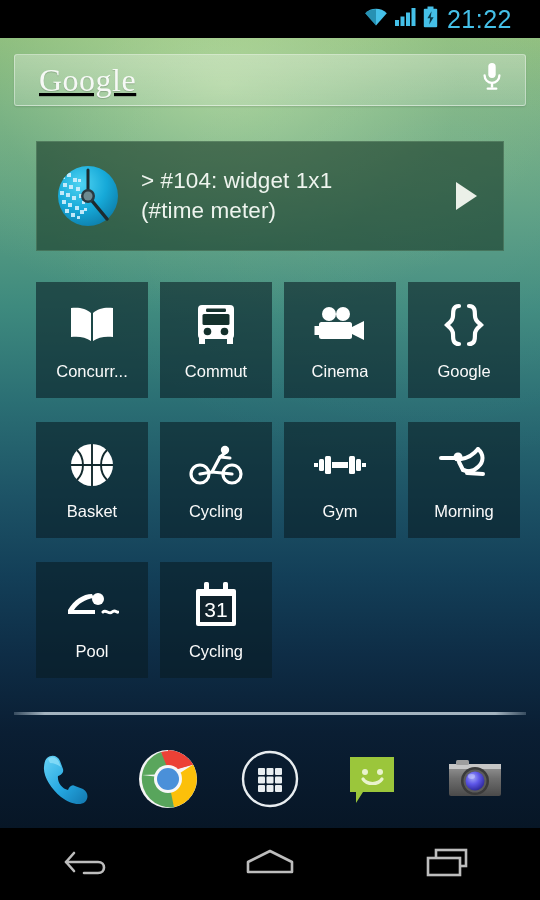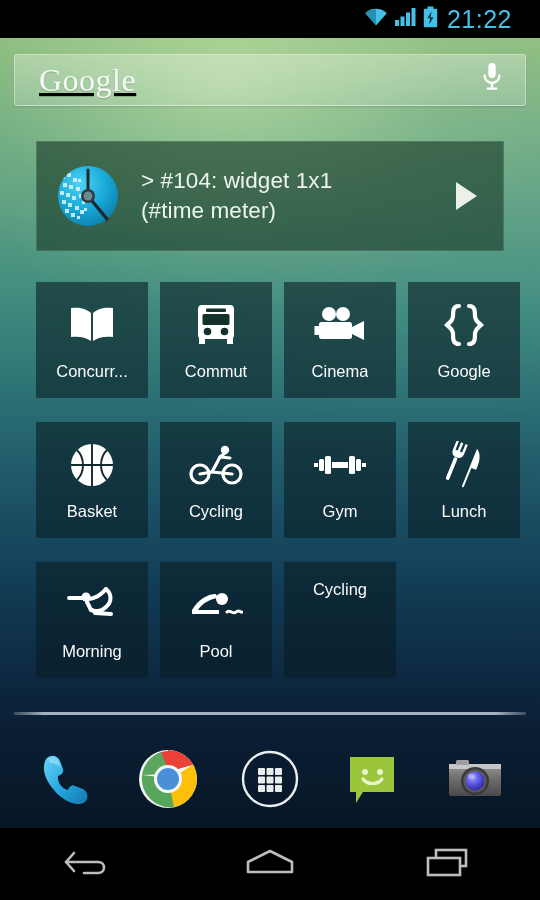--- a/index.html
+++ b/index.html
@@ -378,33 +378,20 @@
           <rect x="7" y="9" width="5" height="12" rx="1.5" fill="#fff"></rect>
           <rect x="44" y="9" width="5" height="12" rx="1.5" fill="#fff"></rect>
           <rect x="2" y="13" width="4" height="4" fill="#fff"></rect>
           <rect x="50" y="13" width="4" height="4" fill="#fff"></rect>
         </svg>
       </div>
       <div class="tile-label">Gym</div>
     </div>
 
 
-    <div class="tile">
-      <div class="tile-icon">
-        <svg width="48" height="48" viewBox="0 0 48 48">
-          <g transform="rotate(22 24 24)">
-            <rect x="12" y="20" width="3.6" height="24" rx="1.6" fill="#fff"></rect>
-            <path d="M8 4 L8 14 C8 17.5 10 19 12 19.6 L16 19.6 C18 19 20 17.5 20 14 L20 4
-                     L17.6 4 L17.6 13 L15.2 13 L15.2 4 L12.8 4 L12.8 13 L10.4 13 L10.4 4 Z" fill="#fff"></path>
-            <path d="M30 4 C35 7 37 13 37 20 L37 24 L32 24 L32 44 C32 45.5 30 45.5 30 44 Z" fill="#fff"></path>
-          </g>
-        </svg>
-      </div>
-      <div class="tile-label">Lunch</div>
-    </div>
 
     <div class="tile">
       <div class="tile-icon">
         <svg width="54" height="40" viewBox="0 0 54 40">
           <circle cx="21" cy="12" r="4.5" fill="#fff"></circle>
           <path d="M4 13 L18 13" stroke="#fff" stroke-width="4" stroke-linecap="round"></path>
           <path d="M24 14 C31 13 37 9 41 4" stroke="#fff" stroke-width="4" stroke-linecap="round" fill="none"></path>
           <path d="M41 4 C47 9 47 17 41 22 C37 26 31 27 26 25" stroke="#fff" stroke-width="4" fill="none" stroke-linecap="round"></path>
           <path d="M22 17 L26 25 L37 28" stroke="#fff" stroke-width="4" fill="none" stroke-linecap="round" stroke-linejoin="round"></path>
           <path d="M30 28 L46 29" stroke="#fff" stroke-width="4" stroke-linecap="round"></path>
@@ -419,20 +406,29 @@
           <circle cx="33" cy="11" r="6" fill="#fff"></circle>
           <path d="M3 22 C9 12 18 6 27 6 L29 10 C20 11 13 16 9 22 Z" fill="#fff"></path>
           <path d="M3 22 L30 22 L30 26 L3 26 Z" fill="#fff"></path>
           <path d="M38 24 C41 21 44 27 47 24 C50 21 52 25 53 24" stroke="#fff" stroke-width="3" fill="none" stroke-linecap="round"></path>
         </svg>
       </div>
       <div class="tile-label">Pool</div>
     </div>
 
     <div class="tile">
+      <div class="tile-icon">
+        <svg width="46" height="48" viewBox="0 0 46 48">
+          <rect x="11" y="1" width="5" height="11" rx="1.6" fill="#fff"></rect>
+          <rect x="30" y="1" width="5" height="11" rx="1.6" fill="#fff"></rect>
+          <rect x="3" y="8" width="40" height="37" rx="2" fill="#fff"></rect>
+          <rect x="7" y="15" width="32" height="26" fill="#10222c"></rect>
+          <text x="23" y="36" font-family="Liberation Sans, sans-serif" font-size="21" font-weight="400" fill="#fff" text-anchor="middle">31</text>
+        </svg>
+      </div>
       <div class="tile-label">Cycling</div>
     </div>
 
   </div>
 
   <div class="divider"></div>
 
   <div class="dock">
 
     <div class="dock-item">

